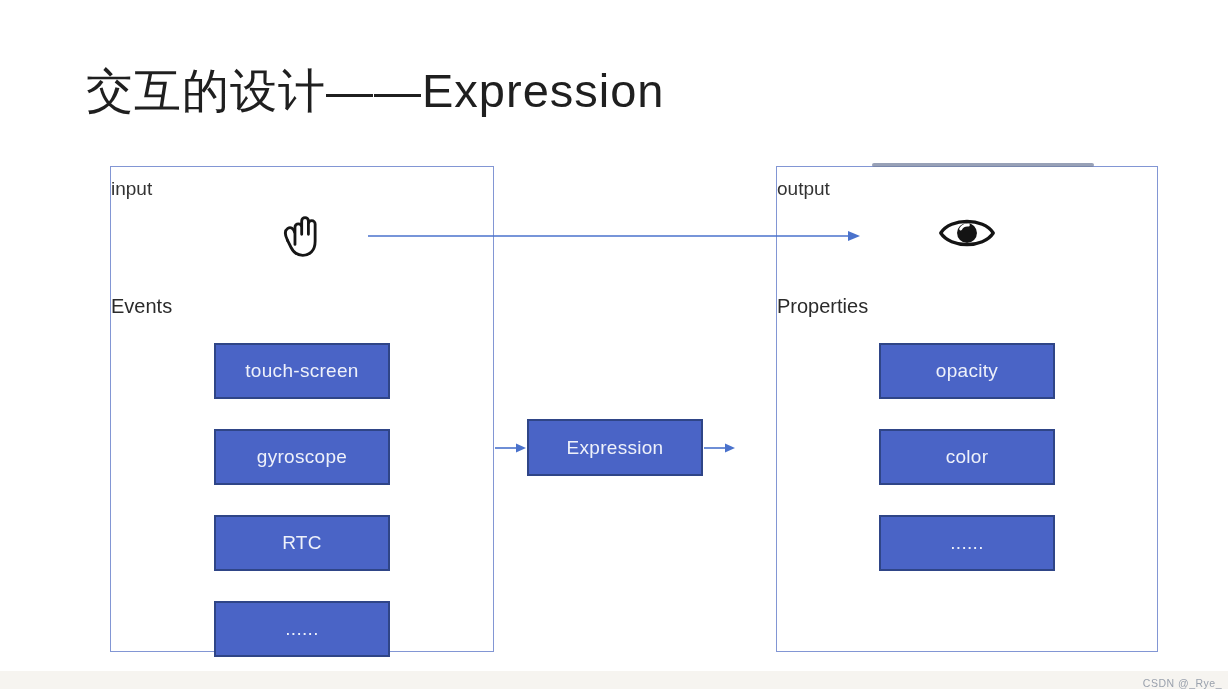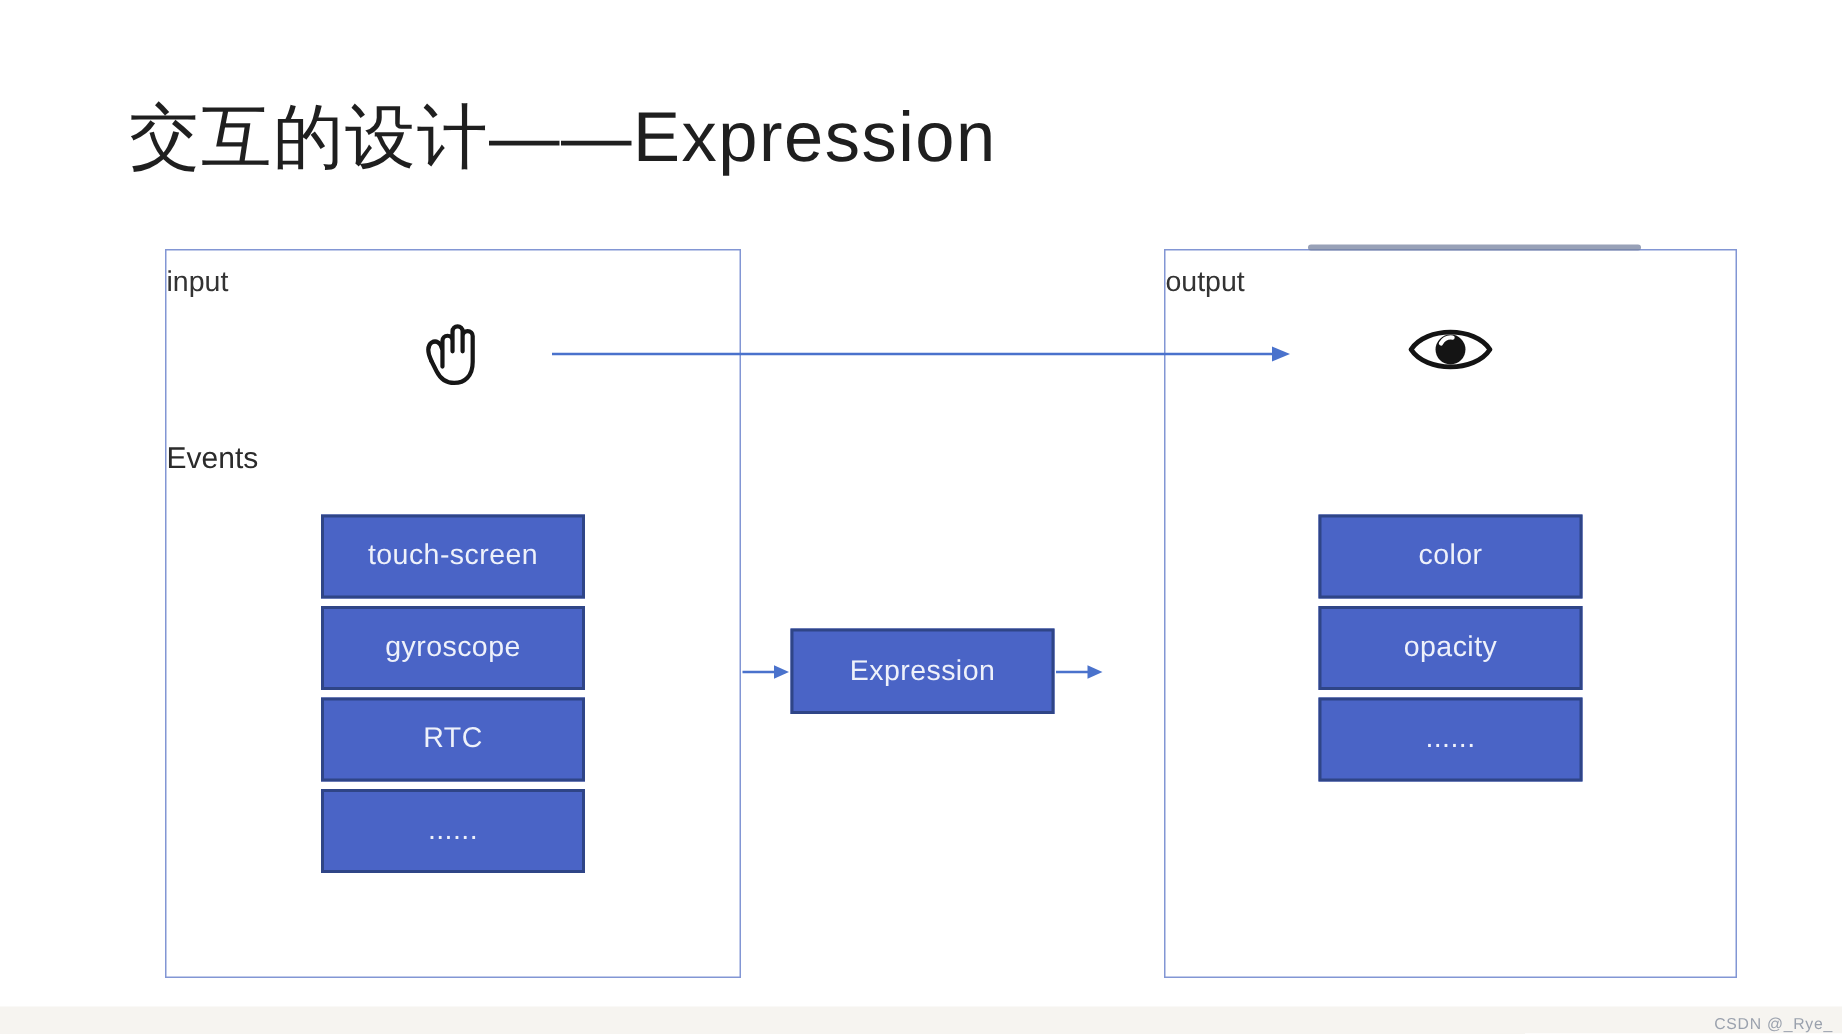--- a/index.html
+++ b/index.html
@@ -41,21 +41,21 @@
     display: flex; justify-content: center;
   }
   .icon-hand { top: 39px; }
   .icon-eye  { top: 44px; }
   .panel-sublabel {
     position: absolute; top: 128px; left: 0; width: 100%;
     text-align: left; font-size: 20px; color: #2b2b2b;
   }
   .btn-list {
     position: absolute; top: 176px; left: 50%; transform: translateX(-50%);
-    display: flex; flex-direction: column; gap: 5px;
+    display: flex; flex-direction: column; gap: 30px;
   }
   .btn {
     width: 176px; height: 56px;
     background: var(--accent-fill); border: 2px solid var(--accent-border);
     color: var(--button-text); font-size: 19px;
     display: flex; align-items: center; justify-content: center;
     letter-spacing: 0.3px;
   }
   .expression-box {
     position: absolute; left: 527px; top: 419px; width: 176px; height: 57px;
@@ -105,23 +105,24 @@
 
   <section class="panel panel-right">
     <div class="panel-label">output</div>
     <div class="panel-icon icon-eye">
       <svg class="glyph" width="58" height="44" viewBox="0 0 64 44">
         <path d="M3 22 C14 5 50 5 61 22 C50 39 14 39 3 22 Z" fill="#ffffff" stroke="#141414" stroke-width="3.6" stroke-linejoin="round"></path>
         <circle cx="32" cy="22" r="11" fill="#141414"></circle>
         <path d="M25 17.5 A 8.6 8.6 0 0 1 33.5 13.2" fill="none" stroke="#ffffff" stroke-width="3.2" stroke-linecap="round"></path>
       </svg>
     </div>
+    <div class="panel-sublabel">Properties</div>
     <div class="btn-list">
+      <div class="btn">opacity</div>
       <div class="btn">color</div>
-      <div class="btn">opacity</div>
       <div class="btn">......</div>
     </div>
   </section>
 
   <div class="btn expression-box">Expression</div>
 
   <svg class="arrows">
     <line x1="368" y1="236" x2="849" y2="236"></line>
     <polygon points="848,231 860,236 848,241"></polygon>
     <line x1="495" y1="448" x2="518" y2="448"></line>

